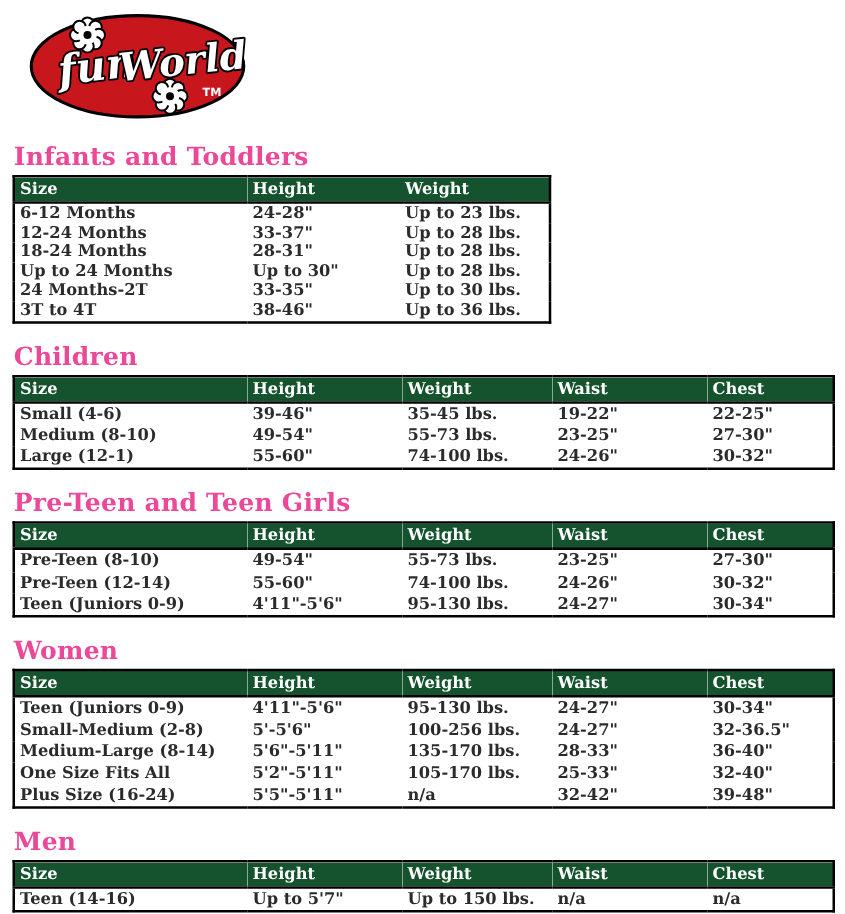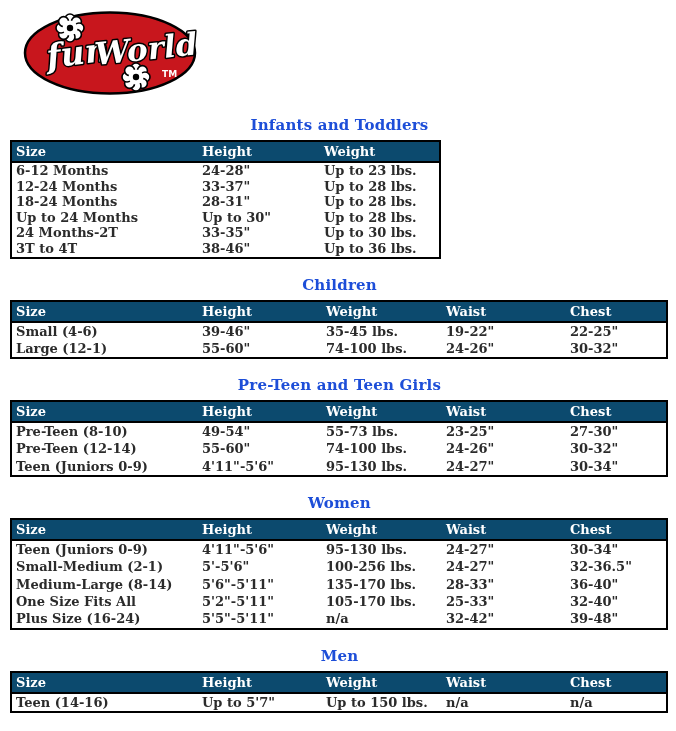--- a/index.html
+++ b/index.html
@@ -9,37 +9,37 @@
     color:#1f1f1f;
   }
   .page { padding:7px 8px 4px 10px; }
 
   
   .logo-wrap { margin-left:4px; height:92px; }
 
   
   h2.section-title {
     font-family:"DejaVu Serif", serif;
-    font-size:15px; font-weight:700; color:#1d4ed8;
+    font-size:20px; font-weight:700; color:#ec4899;
     letter-spacing:0.2px;
-    margin:16px 0 5px 1px; line-height:20px;text-align:center;
+    margin:16px 0 5px 1px; line-height:20px;
   }
 
   
   table.size-table {
     border-collapse:collapse; table-layout:fixed;
     border:2px solid #000;
     font-size:13px; font-weight:700;
     margin:0;
   }
   table.cols-3 { width:431px; }
   table.cols-5 { width:658px; }
 
   table.size-table th {
-    background:#0c4a6e; color:#ffffff;
+    background:#14532d; color:#ffffff;
     text-align:left; font-weight:700; font-size:13px;
     padding:2px 0 2px 4px;
     border-bottom:2px solid #000;
     white-space:nowrap; overflow:hidden;
   }
   table.size-table td {
     padding:0 0 0 4px; line-height:15.6px;
     color:#2b2b2b; white-space:nowrap; overflow:hidden;
   }
   table.cols-5 td { line-height:17.3px; }
@@ -163,20 +163,27 @@
         </thead>
         <tbody>
             <tr>
               <td>Small (4-6)</td>
               <td>39-46"</td>
               <td>35-45 lbs.</td>
               <td>19-22"</td>
               <td>22-25"</td>
             </tr>
             <tr>
+              <td>Medium (8-10)</td>
+              <td>49-54"</td>
+              <td>55-73 lbs.</td>
+              <td>23-25"</td>
+              <td>27-30"</td>
+            </tr>
+            <tr>
               <td>Large (12-1)</td>
               <td>55-60"</td>
               <td>74-100 lbs.</td>
               <td>24-26"</td>
               <td>30-32"</td>
             </tr>
           </tbody>
       </table>
     </section>
 
@@ -232,21 +239,21 @@
         </thead>
         <tbody>
             <tr>
               <td>Teen (Juniors 0-9)</td>
               <td>4'11"-5'6"</td>
               <td>95-130 lbs.</td>
               <td>24-27"</td>
               <td>30-34"</td>
             </tr>
             <tr>
-              <td>Small-Medium (2-1)</td>
+              <td>Small-Medium (2-8)</td>
               <td>5'-5'6"</td>
               <td>100-256 lbs.</td>
               <td>24-27"</td>
               <td>32-36.5"</td>
             </tr>
             <tr>
               <td>Medium-Large (8-14)</td>
               <td>5'6"-5'11"</td>
               <td>135-170 lbs.</td>
               <td>28-33"</td>

